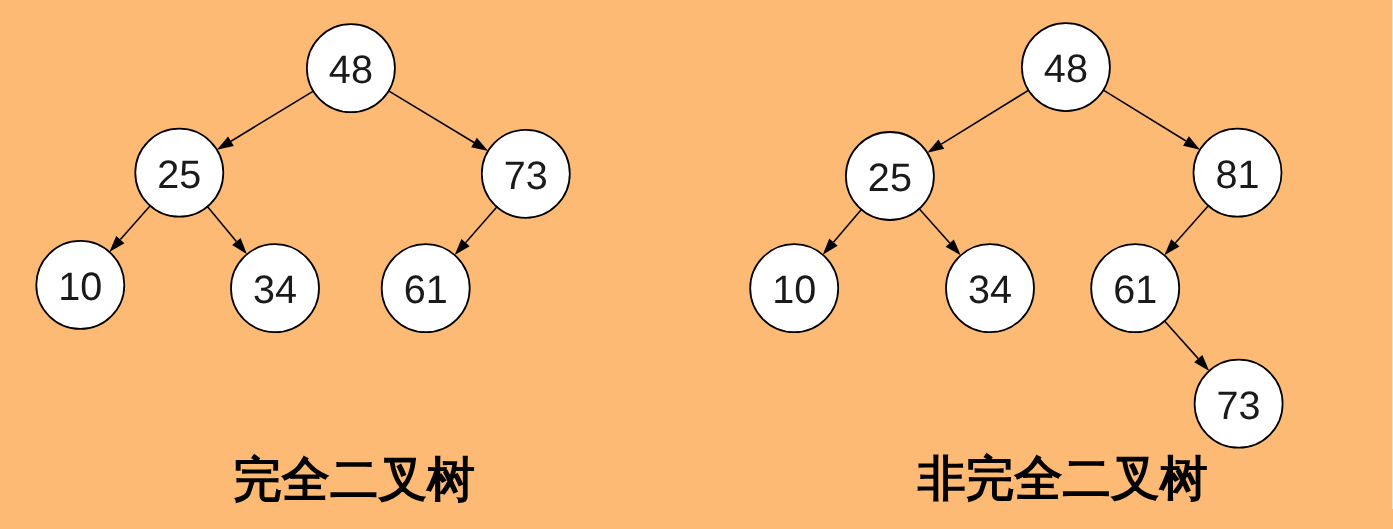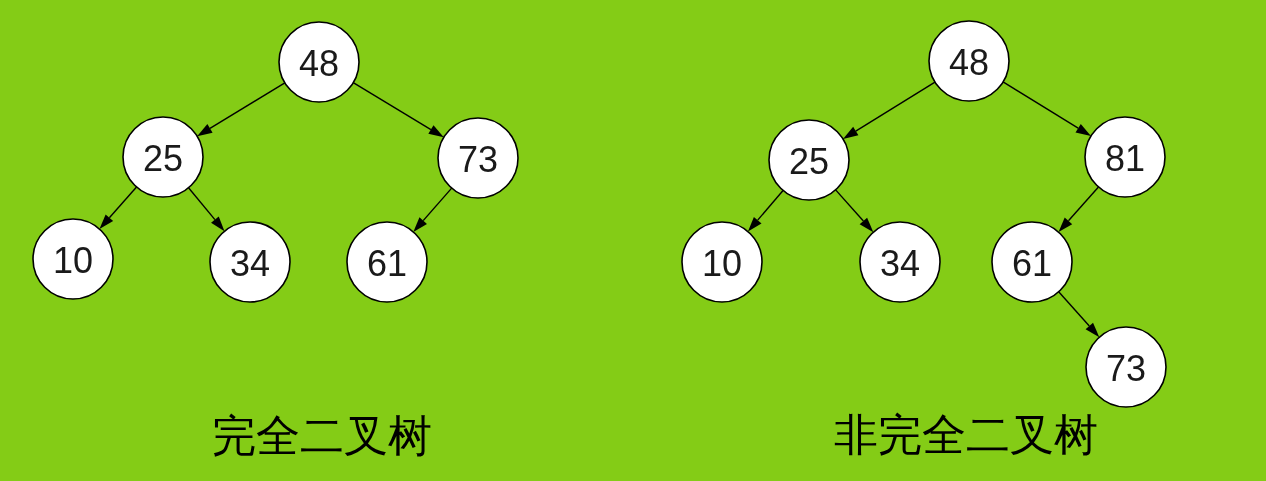--- a/index.html
+++ b/index.html
@@ -4,21 +4,21 @@
 <style>
   html, body {
     margin: 0;
     padding: 0;
     background: #ffffff;
   }
   .figure-canvas {
     position: relative;
     width: 1266px;
     height: 481px;
-    background: #84cc16;
+    background: #fdba74;
     overflow: hidden;
     font-family: "Liberation Sans", sans-serif;
   }
   .trees-svg {
     position: absolute;
     left: 0;
     top: 0;
     display: block;
   }
   .edge {
@@ -41,21 +41,21 @@
     font-size: 36px;
     font-weight: 400;
     text-anchor: middle;
     dominant-baseline: central;
   }
   .caption {
     position: absolute;
     transform: translate(-50%, -50%);
     font-family: "Liberation Serif", "DejaVu Serif", serif;
     font-size: 44px;
-    font-weight: normal;
+    font-weight: bold;
     color: #000000;
     white-space: nowrap;
     line-height: 1;
   }
 </style>
 </head>
 <body>
 
 <div class="figure-canvas">
   <svg class="trees-svg" width="1266" height="481" viewBox="0 0 1266 481">

